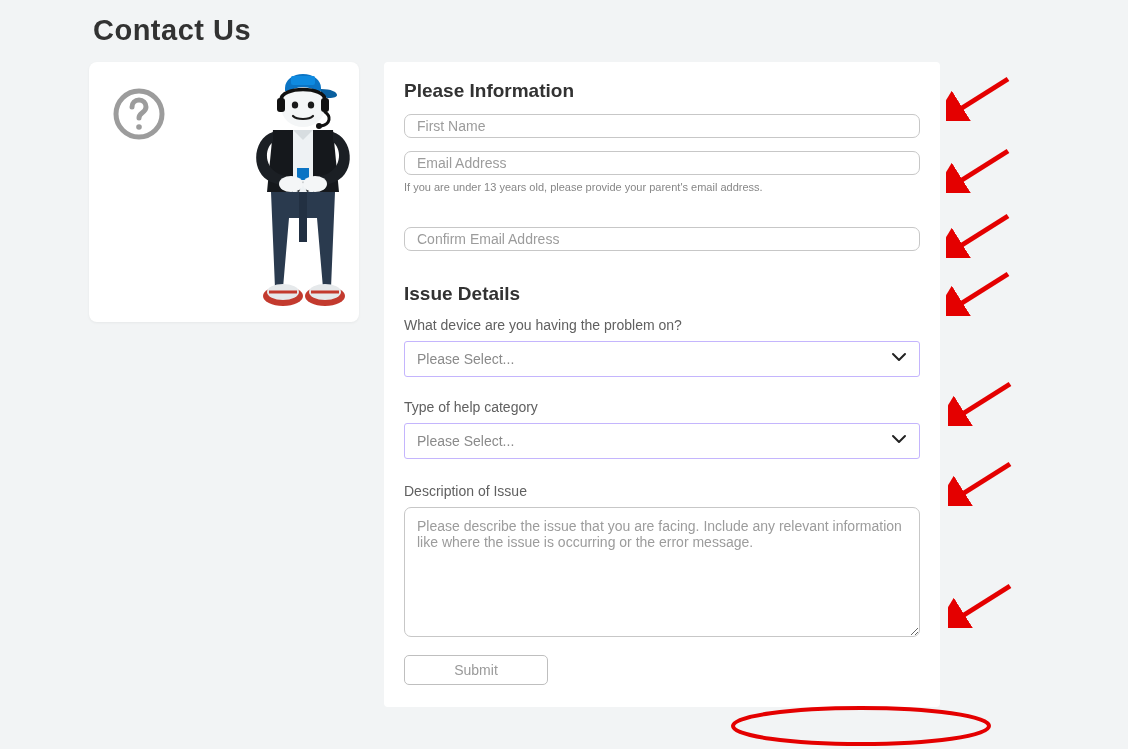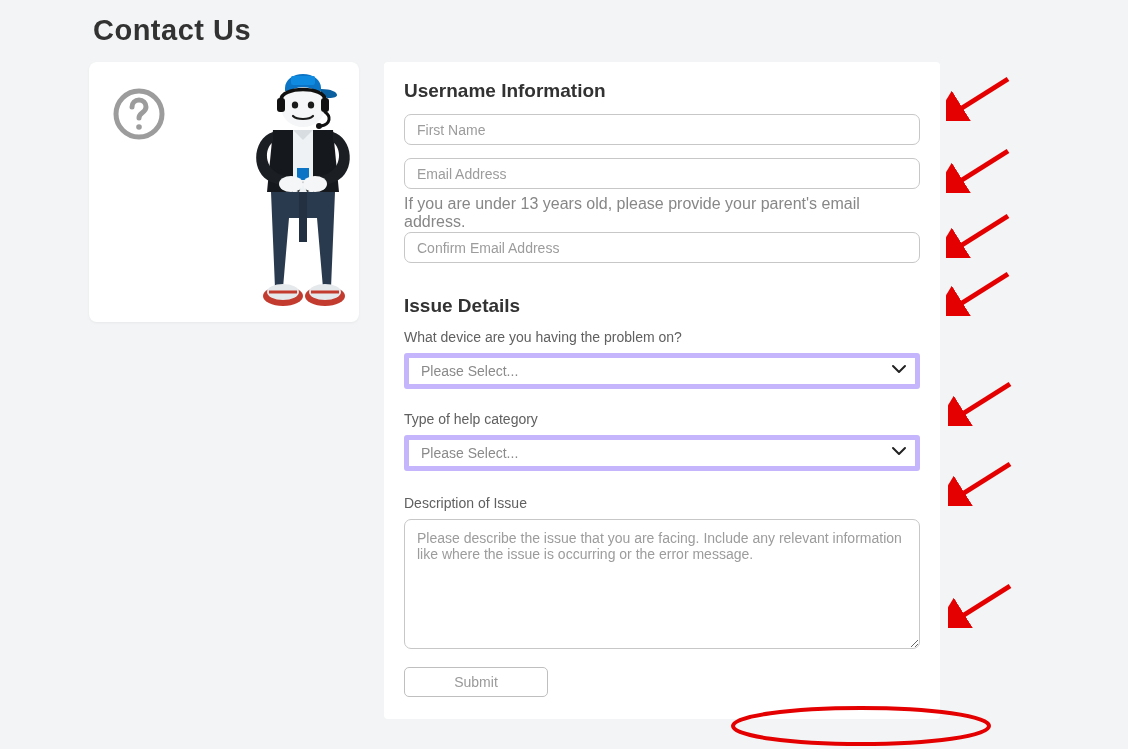--- a/index.html
+++ b/index.html
@@ -52,51 +52,51 @@
     }
     .section-heading {
       font-size: 19px;
       font-weight: 700;
       color: #323232;
       margin-bottom: 12px;
     }
     .section-heading.second { margin-top: 32px; }
     .text-input {
       width: 100%;
-      height: 31px;
+      height: 24px;
       border: 1px solid #c7c7c7;
       border-radius: 7px;
       padding: 0 12px;
       font-size: 14px;
       color: #3a3a3a;
       outline: none;
       background: #fff;
     }
     .text-input::placeholder { color: #9c9c9c; }
     .field-gap { margin-top: 13px; }
-    .field-gap-sm { margin-top: 1px; }
+    .field-gap-sm { margin-top: 34px; }
     .hint-text {
-      font-size: 16px;
+      font-size: 11px;
       color: #878787;
       margin-top: 6px;
     }
     .label-text {
       font-size: 14px;
       color: #606060;
       margin-bottom: 8px;
     }
     .label-text.first { }
     .select-wrap {
       position: relative;
       width: 100%;
     }
     .select-input {
       width: 100%;
       height: 36px;
-      border: 5px solid #c4b5fd;
+      border: 1px solid #c4b5fd;
       border-radius: 3px;
       padding: 0 36px 0 12px;
       font-size: 14px;
       color: #8a8a8a;
       background: #fff;
       appearance: none;
       -webkit-appearance: none;
       outline: none;
       cursor: pointer;
     }
@@ -184,21 +184,21 @@
       <ellipse cx="44" cy="224" rx="20" ry="10" fill="#c33a2e"></ellipse>
       <ellipse cx="44" cy="220" rx="16" ry="8" fill="#e6e9eb"></ellipse>
       <ellipse cx="86" cy="224" rx="20" ry="10" fill="#c33a2e"></ellipse>
       <ellipse cx="86" cy="220" rx="16" ry="8" fill="#e6e9eb"></ellipse>
       <path d="M30 220h28M72 220h28" stroke="#c33a2e" stroke-width="3"></path>
     </svg>
   </span>
 </div>
 
 <div class="main-panel">
-  <div class="section-heading">Username Information</div>
+  <div class="section-heading">Please Information</div>
 
   <input class="text-input" type="text" placeholder="First Name" style="">
 
   <div class="field-gap">
     <input class="text-input" type="text" placeholder="Email Address" style="">
     <div class="hint-text">If you are under 13 years old, please provide your parent's email address.</div>
   </div>
 
   <div class="field-gap-sm">
     <input class="text-input" type="text" placeholder="Confirm Email Address" style="">

